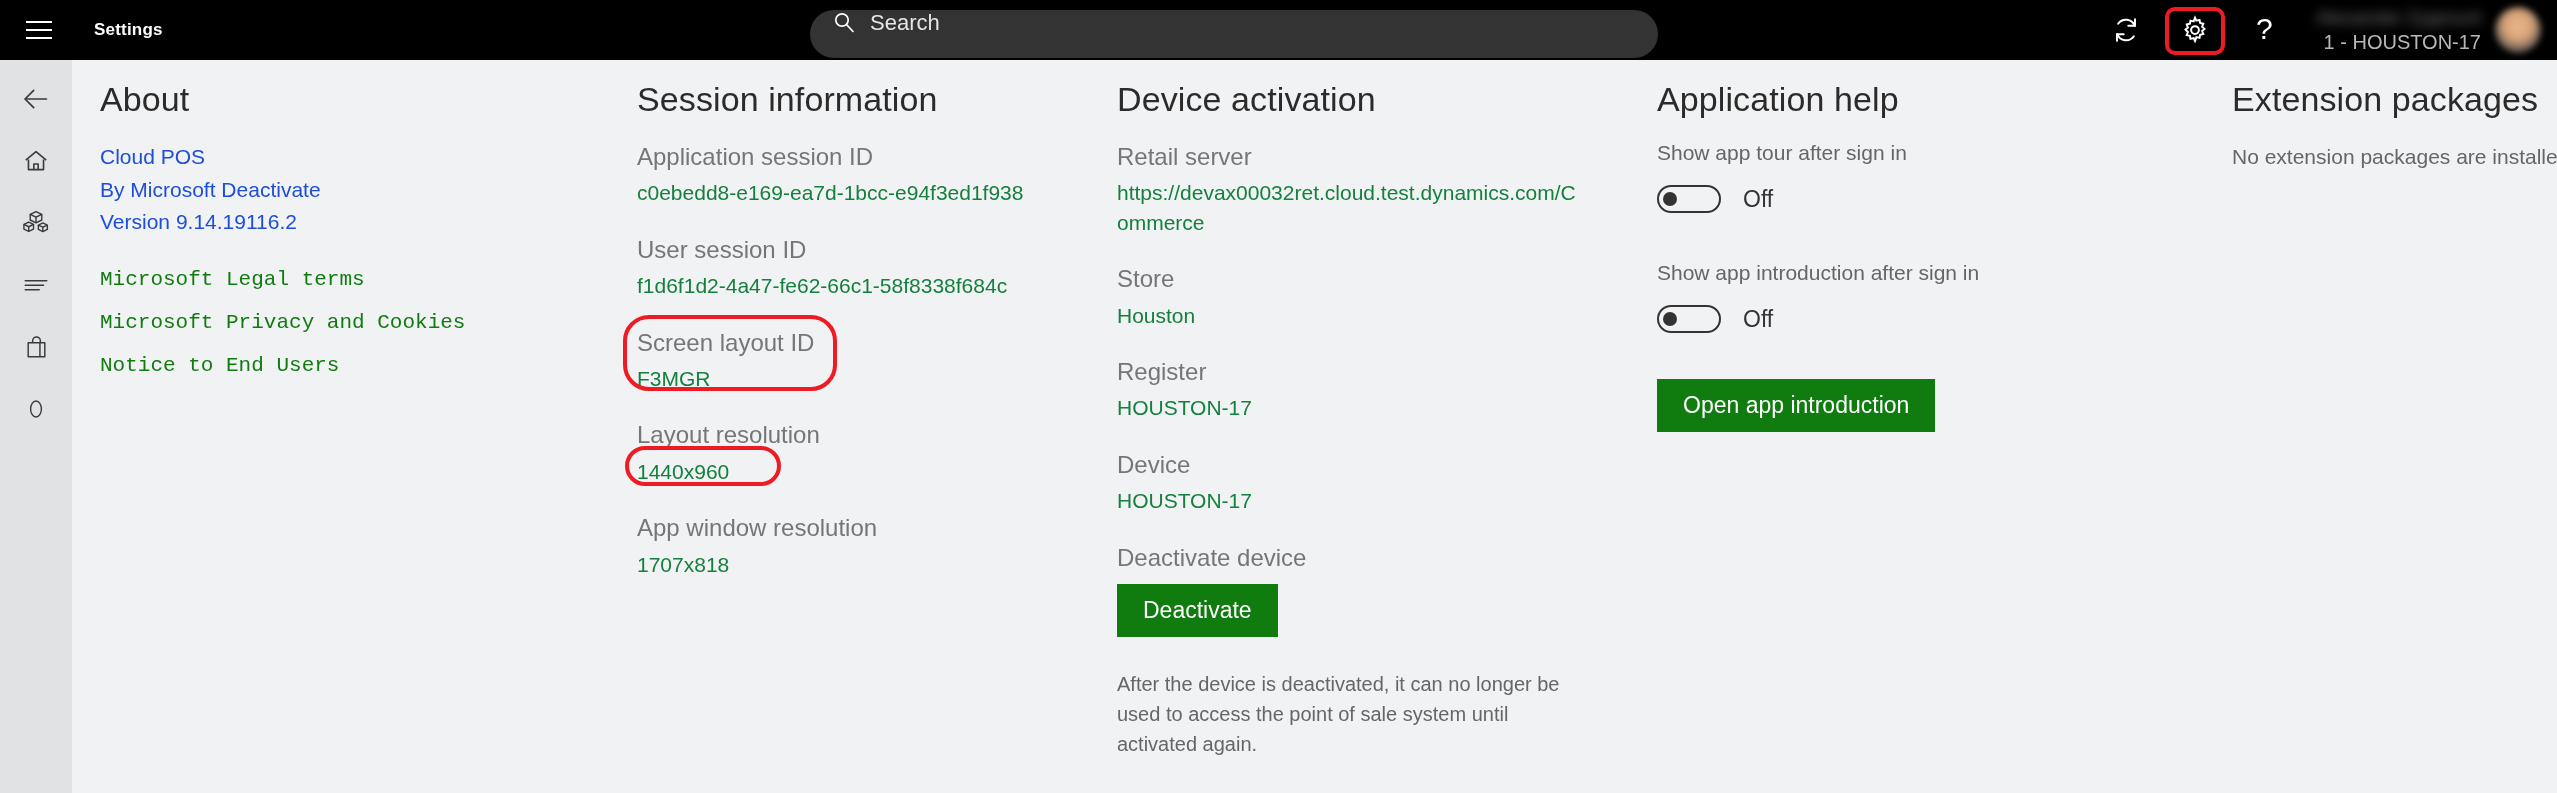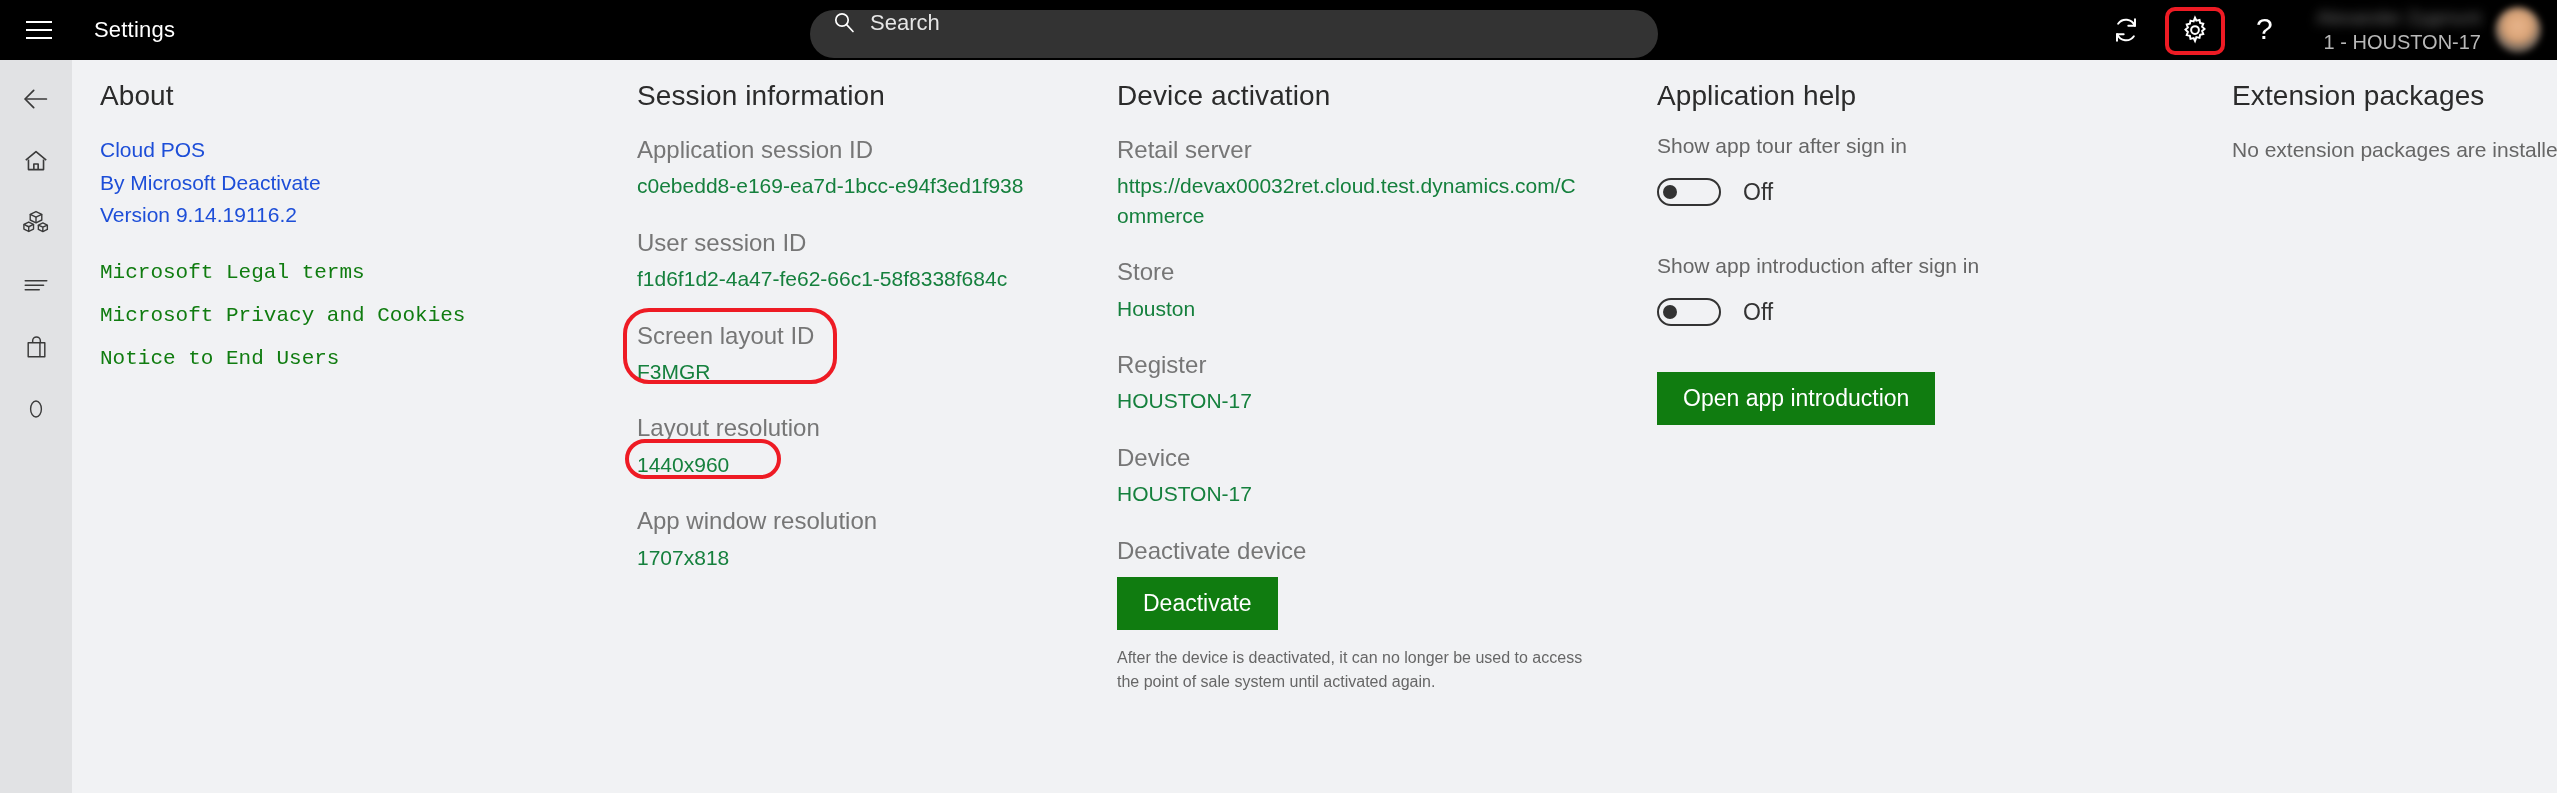--- a/index.html
+++ b/index.html
@@ -28,22 +28,22 @@
     cursor: pointer;
     margin-left: 8px;
   }
   .hamburger span {
     display: block;
     width: 26px; height: 2px;
     background: #ffffff;
   }
   .app-title {
     color: #ffffff;
-    font-size: 22px;
-    font-weight: 400;
+    font-size: 17px;
+    font-weight: 700;
     margin-left: 24px;
     letter-spacing: 0.2px;
     white-space: nowrap;
   }
 
   .search-box {
     position: absolute;
     left: 810px; top: 10px;
     width: 848px; height: 48px;
     background: #333333;
@@ -153,21 +153,21 @@
     position: absolute;
     left: 72px; top: 60px;
     width: 2485px; height: 733px;
     background: #f1f2f4;
   }
   .col {
     position: absolute;
     top: 20px;
   }
   .col-heading {
-    font-size: 28px;
+    font-size: 34px;
     font-weight: 300;
     color: #2b2b2b;
     letter-spacing: 0.1px;
     white-space: nowrap;
     margin-bottom: 22px;
   }
   .field-label {
     font-size: 24px;
     color: #767676;
     margin-bottom: 5px;
@@ -200,25 +200,25 @@
     color: #ffffff;
     font-size: 23px;
     border: none;
     padding: 13px 26px;
     cursor: pointer;
     font-family: "Liberation Sans", sans-serif;
     display: inline-block;
   }
 
   .note-text {
-    font-size: 16px;
+    font-size: 20px;
     color: #666666;
     line-height: 1.5;
     max-width: 470px;
-    margin-top: 16px;
+    margin-top: 32px;
   }
 
   
   .toggle-row {
     display: flex;
     align-items: center;
     margin-top: 20px;
   }
   .toggle {
     width: 64px; height: 28px;

